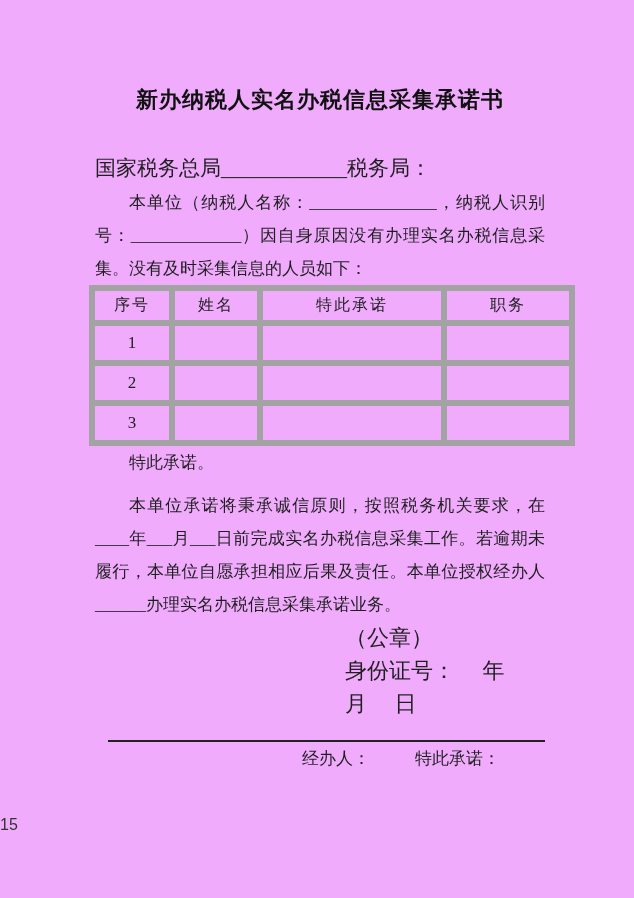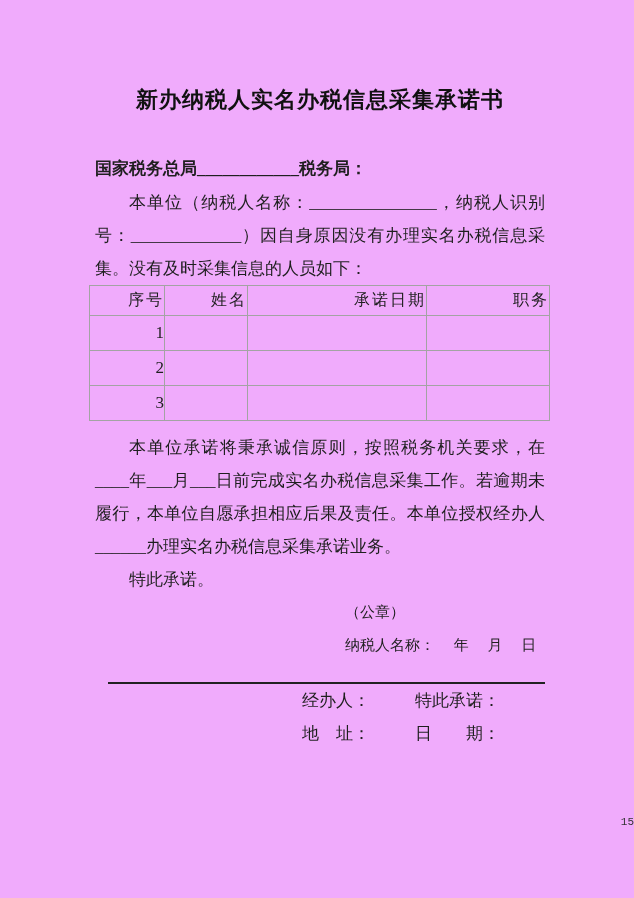--- a/index.html
+++ b/index.html
@@ -25,57 +25,56 @@
     font-family: "Liberation Sans", "DejaVu Sans", sans-serif;
     font-weight: 700;
     font-size: 22px;
     line-height: 32px;
     letter-spacing: 1px;
     text-align: center;
     color: #111;
   }
   .salutation {
     margin-top: 36px;
-    font-size: 17px;
+    font-size: 21px;
     line-height: 33px;
-    font-weight: bold;
   }
   .para {
     font-size: 17px;
     line-height: 33px;
     text-align: justify;
   }
   .indent { text-indent: 2em; }
   .para1 { margin-top: 1px; font-family: Liberation Serif, serif; }
   .para2 { margin-top: 10px; }
   .person-table {
     margin-left: -6px;
     width: 456px;
     border-collapse: collapse;
     table-layout: fixed;
     font-size: 16px;
     color: #1f1f1f;
   }
   .person-table th, .person-table td {
-    border: 1px solid #a3a3a3;
-    text-align: right;
+    border: 6px solid #a3a3a3;
+    text-align: center;
     vertical-align: middle;
     font-weight: normal;
     padding: 0;
     letter-spacing: 2px;
   }
   .person-table th { height: 29px; }
   .person-table td { height: 34px; font-size: 17px; letter-spacing: 0; }
   .col-no  { width: 74px; }
   .col-name{ width: 82px; }
   .col-id  { width: 178px; }
   .col-pos { width: 122px; }
   .offset-line {
     margin-left: 250px;
-    font-size: 15px;
+    font-size: 22px;
     line-height: 33px;
   }
   .pre { white-space: pre-wrap; }
   .divider {
     margin-top: 20px;
     margin-left: 13px;
     width: 437px;
     height: 0;
     border-top: 2px solid #222;
   }
@@ -87,44 +86,44 @@
     line-height: 33px;
     text-align: right;
   }
   .sig-a { position: absolute; left: 207px; }
   .sig-b { position: absolute; left: 320px; }
   .page-number {
     position: absolute;
     top: 816px;
     left: 0;
     right: 0;
-    text-align: right;
-    font-size: 11px;
-    font-family: Liberation Mono, monospace;
+    text-align: left;
+    font-size: 16px;
+    font-family: Liberation Sans, sans-serif;
     color: #333;
   }
 </style>
 </head>
 <body>
 
 <div class="page">
   <div class="content">
 
     <h1 class="title">新办纳税人实名办税信息采集承诺书</h1>
 
     <p class="salutation">国家税务总局____________税务局：</p>
 
     <p class="para indent para1">本单位（纳税人名称：_______________，纳税人识别号：_____________）因自身原因没有办理实名办税信息采集。没有及时采集信息的人员如下：</p>
 
     <table class="person-table">
       <thead>
         <tr>
           <th class="col-no">序号</th>
           <th class="col-name">姓名</th>
-          <th class="col-id">承诺日期</th>
+          <th class="col-id">特此承诺</th>
           <th class="col-pos">职务</th>
         </tr>
       </thead>
       <tbody>
         <tr>
           <td>1</td>
           <td></td>
           <td></td>
           <td></td>
         </tr>
@@ -136,37 +135,33 @@
         </tr>
         <tr>
           <td>3</td>
           <td></td>
           <td></td>
           <td></td>
         </tr>
       </tbody>
     </table>
 
+    <p class="para indent">特此承诺。</p>
+
     <p class="para indent para2">本单位承诺将秉承诚信原则，按照税务机关要求，在____年___月___日前完成实名办税信息采集工作。若逾期未履行，本单位自愿承担相应后果及责任。本单位授权经办人______办理实名办税信息采集承诺业务。</p>
-
-    <p class="para indent">特此承诺。</p>
 
     <p class="offset-line">（公章）</p>
 
-    <p class="offset-line pre">纳税人名称：     年     月     日</p>
+    <p class="offset-line pre">身份证号：     年     月     日</p>
 
     <div class="divider"></div>
 
 
     <div class="sig-row">
       <span class="sig-a pre">经办人：</span>
       <span class="sig-b pre">特此承诺：</span>
     </div>
 
-    <div class="sig-row">
-      <span class="sig-a pre">地    址：</span>
-      <span class="sig-b pre">日        期：</span>
-    </div>
 
   </div>
 
   <div class="page-number">15</div>
 </div>
 
 </body></html>

